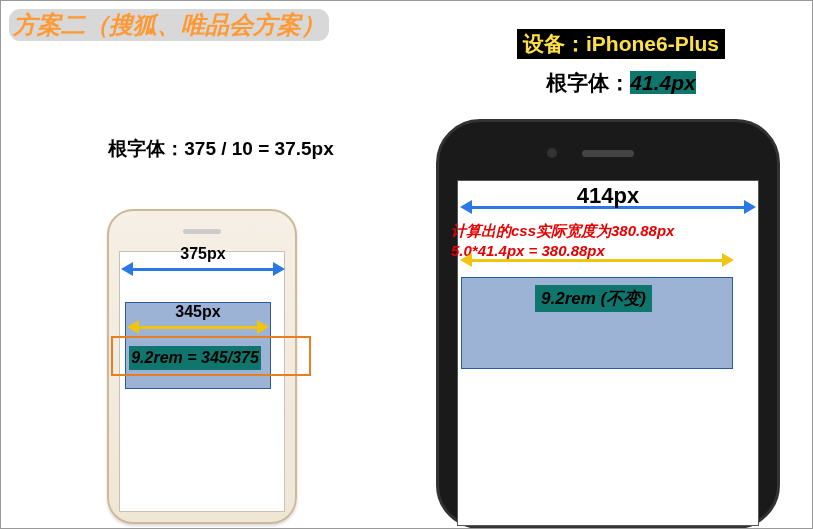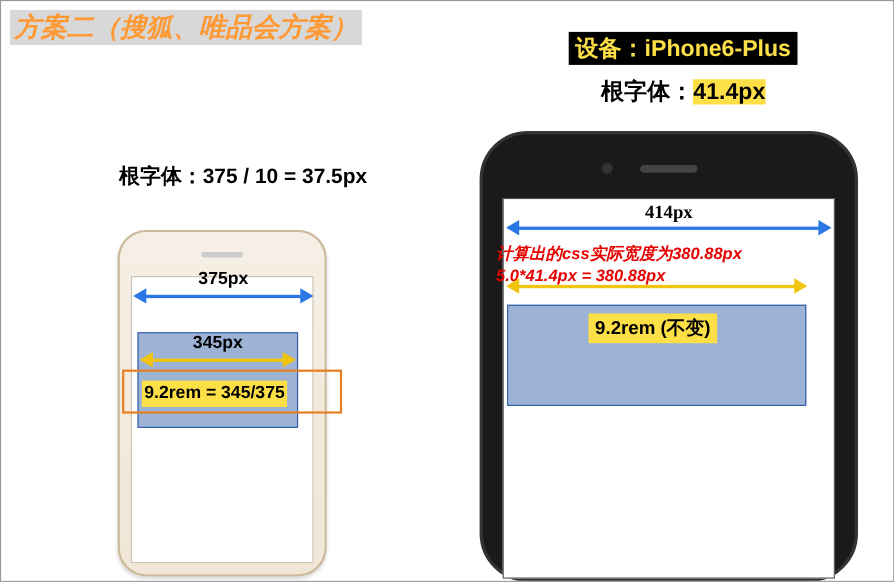--- a/index.html
+++ b/index.html
@@ -17,35 +17,36 @@
   .title {
     position: absolute;
     top: 8px;
     left: 8px;
     background: #d8d8d8;
     color: #ff9933;
     font-size: 24px;
     font-weight: bold;
     padding: 0 4px;
     font-style: italic;
+    border-radius: 11px;
   }
   .dev-label {
     background: #000;
     color: #fde047;
     font-weight: bold;
     padding: 1px 6px;
     display: inline-block;
   }
   .rootfont { font-weight: bold; }
-  .hl { background: #fde047; }
+  .hl { background: #0f766e; font-style: italic; }
   
   .sec1 { position: absolute; left: 60px; top: 130px; width: 320px; }
   .sec1-head { text-align: center; }
   .sec1 .dev-label { font-size: 19px; }
-  .sec1 .rootfont { font-size: 19px; margin-top: 16px; }
+  .sec1 .rootfont { font-size: 19px; margin-top: 5px; }
   
   .phone1 {
     position: absolute;
     left: 106px;
     top: 208px;
     width: 190px;
     height: 315px;
     background: linear-gradient(#f6efe5,#efe6d6);
     border: 2px solid #ccb99a;
     border-radius: 26px;
@@ -197,21 +198,21 @@
 </div>
 
 <div class="phone2">
   <div class="screen"></div>
 </div>
 
 <div class="arrow blue" style="left:459px; top:206px; width:296px;">
   <div class="line"></div>
     <div class="head-l"></div>
     <div class="head-r"></div>
-  <div class="albl" style="font-size:17px;font-family:Liberation Serif, serif;">414px</div>
+  <div class="albl" style="font-size:22px;">414px</div>
 </div>
 
 <div class="calc" style="left:450px; top:220px; width:320px;">
   <div>计算出的css实际宽度为380.88px</div>
   <div>5.0*41.4px = 380.88px</div>
 </div>
 
 <div class="arrow yellow" style="left:459px; top:259px; width:274px;">
   <div class="line"></div>
     <div class="head-l"></div>

